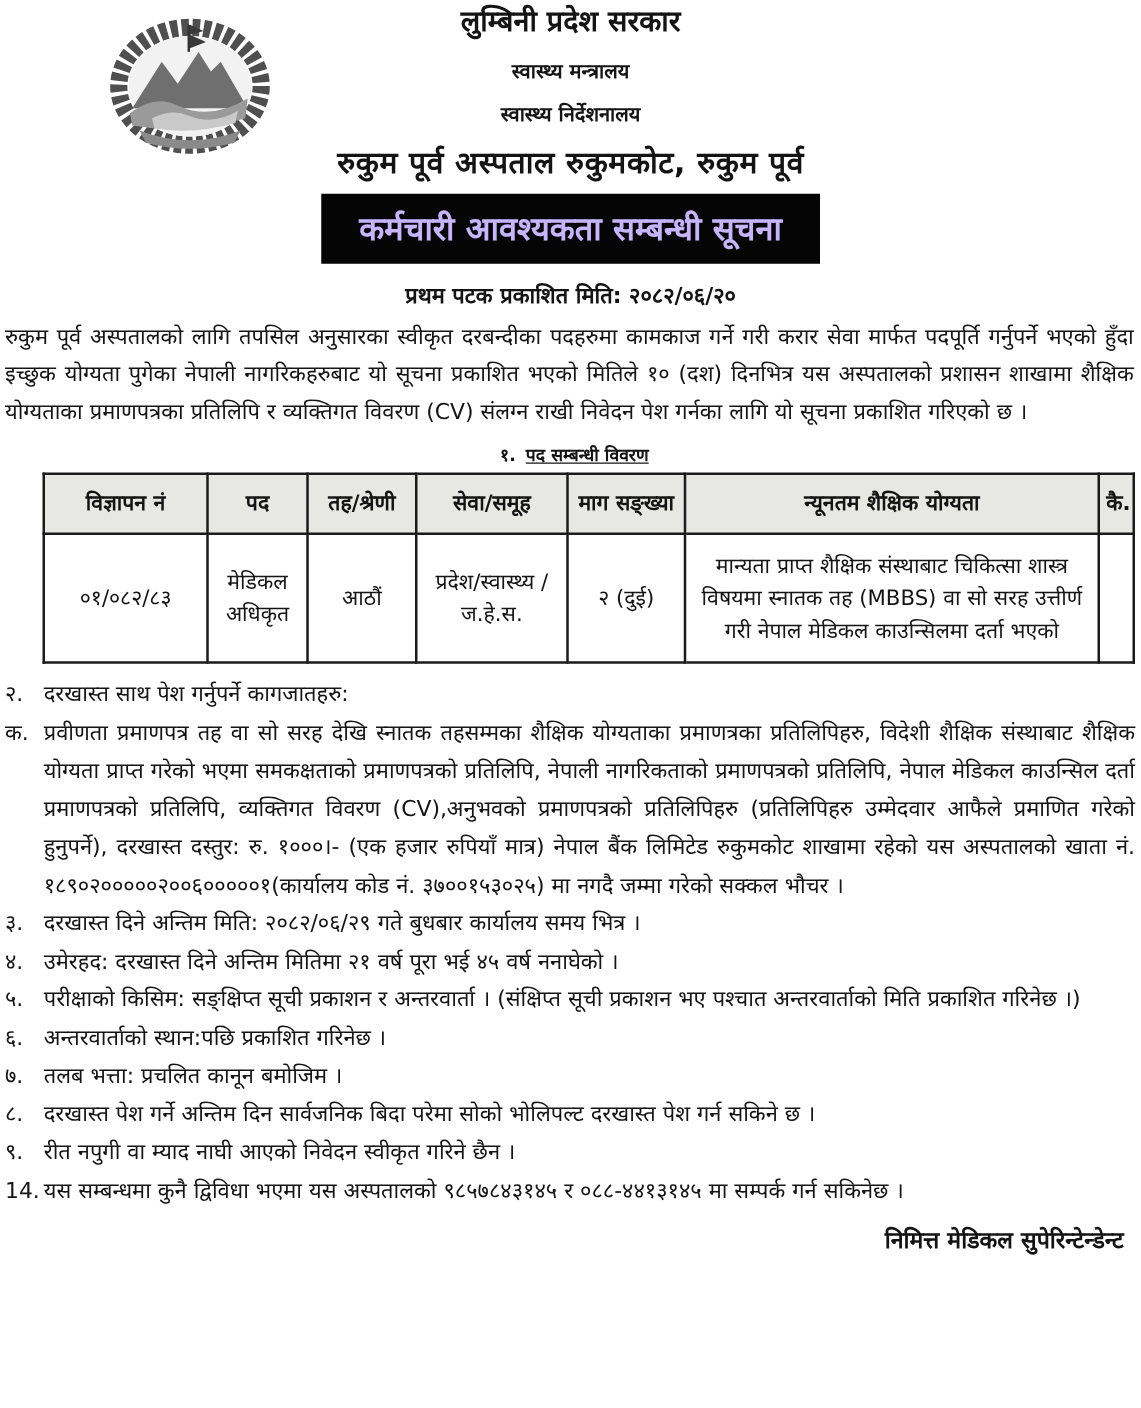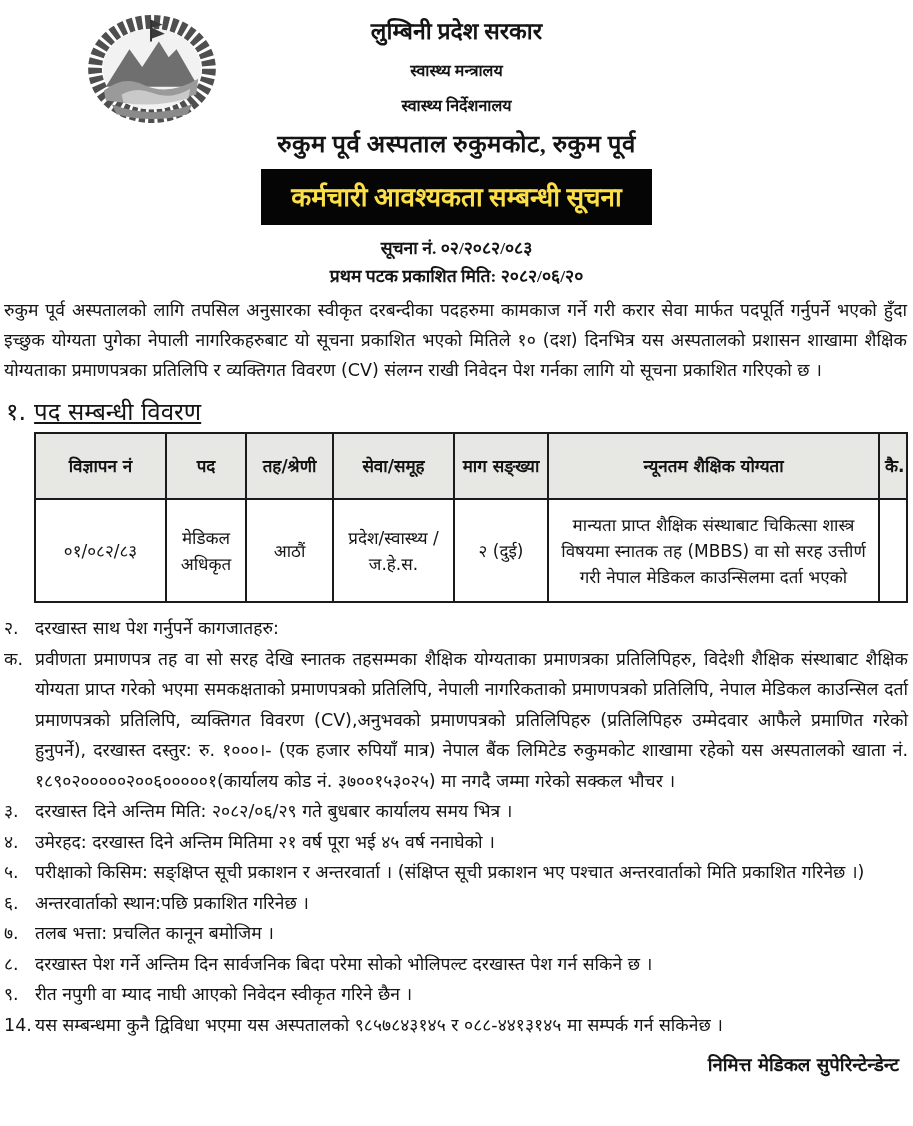--- a/index.html
+++ b/index.html
@@ -2,47 +2,47 @@
 <html><head>
 <meta charset="utf-8">
 <style>
   * { margin:0; padding:0; box-sizing:border-box; }
   html,body { background:#fff; }
   .page {
     width:913px; height:1126px; background:#ffffff; color:#141414;
     font-family:"DejaVu Sans","Liberation Sans",sans-serif;
     overflow:hidden; position:relative;
   }
-  .header { text-align:center; padding-top:14px; position:relative;font-family:Liberation Serif, serif; }
+  .header { text-align:center; position:relative; }
   .logo { position:absolute; left:88px; top:14px; width:128px; height:110px; }
   .h-line1 { font-size:23px; font-weight:bold; margin-bottom:13px; }
   .h-line2 { font-size:16px; font-weight:bold; margin-bottom:13px; }
   .h-line3 { font-size:16px; font-weight:bold; margin-bottom:10px; }
   .h-hospital { font-size:24px; font-weight:bold; margin:6px 0 10px 0; letter-spacing:0.5px; }
   .banner {
-    display:inline-block; background:#050505; color:#fde047;
+    display:inline-block; background:#050505; color:#c4b5fd;
     font-size:26px; font-weight:bold; padding:9px 30px 11px 30px; margin-bottom:8px;
   }
   .notice-no { font-size:17.5px; font-weight:bold; margin-top:2px; }
   .pub-date  { font-size:17.5px; font-weight:bold; margin-top:4px; }
   .intro {
     font-size:17.5px; line-height:30px; text-align:justify;
     padding:8px 6px 0 4px;
   }
-  .sec-heading { font-size:24px; font-weight:normal; margin:9px 0 5px 6px; }
+  .sec-heading { font-size:14px; font-weight:bold; margin:9px 0 5px 6px;text-align:center; }
   .sec-heading .u { text-decoration:underline; margin-left:8px; }
   table.vacancy {
     border-collapse:collapse; margin:2px 0 4px 34px; width:872px;
     table-layout:fixed;
   }
   table.vacancy th, table.vacancy td {
     border:2px solid #1b1b1b; text-align:center; vertical-align:middle;
     font-size:17px; padding:3px 5px; line-height:26px;
   }
-  table.vacancy th { background:#e7e7e4; font-weight:bold; height:66px; }
+  table.vacancy th { background:#e7e7e4; font-weight:bold; height:48px; }
   table.vacancy td { height:103px; }
   .c0{width:131px}.c1{width:80px}.c2{width:87px}.c3{width:121px}.c4{width:94px}.c5{width:331px}.c6{width:28px}
   .items { padding:6px 5px 0 4px; font-size:17.5px; }
   .item { display:flex; line-height:30.5px; }
   .item .no { flex:0 0 31px; }
   .item .txt { flex:1; text-align:justify; }
   .signature {
     text-align:right; padding-right:14px; margin-top:8px;
     font-weight:bold; font-size:18.5px; line-height:34px;
   }
@@ -64,21 +64,20 @@
       <path d="M65 14 L78 20 L65 25 Z" fill="#3a3a3a"></path>
       <path d="M24 92 Q65 108 106 92 L101 102 Q65 112 29 102 Z" fill="#8a8a8a"></path>
     </svg>
     <div class="h-line1">लुम्बिनी प्रदेश सरकार</div>
     <div class="h-line2">स्वास्थ्य मन्त्रालय</div>
     <div class="h-line3">स्वास्थ्य निर्देशनालय</div>
     <div class="h-hospital">रुकुम पूर्व अस्पताल रुकुमकोट, रुकुम पूर्व</div>
     <div>
       <div class="banner">कर्मचारी आवश्यकता सम्बन्धी सूचना</div>
     </div>
-    <div class="notice-no">सूचना नं. ०२/२०८२/०८३</div>
     <div class="pub-date">प्रथम पटक प्रकाशित मिति: २०८२/०६/२०</div>
   </div>
 
   <div class="intro">रुकुम पूर्व अस्पतालको लागि तपसिल अनुसारका स्वीकृत दरबन्दीका पदहरुमा कामकाज गर्ने गरी करार सेवा मार्फत पदपूर्ति गर्नुपर्ने भएको हुँदा इच्छुक योग्यता पुगेका नेपाली नागरिकहरुबाट यो सूचना प्रकाशित भएको मितिले १० (दश) दिनभित्र यस अस्पतालको प्रशासन शाखामा शैक्षिक योग्यताका प्रमाणपत्रका प्रतिलिपि र व्यक्तिगत विवरण (CV) संलग्न राखी निवेदन पेश गर्नका लागि यो सूचना प्रकाशित गरिएको छ ।</div>
 
   <div class="sec-heading">
     <span>१.</span><span class="u">पद सम्बन्धी विवरण</span>
   </div>
 
   <table class="vacancy">

